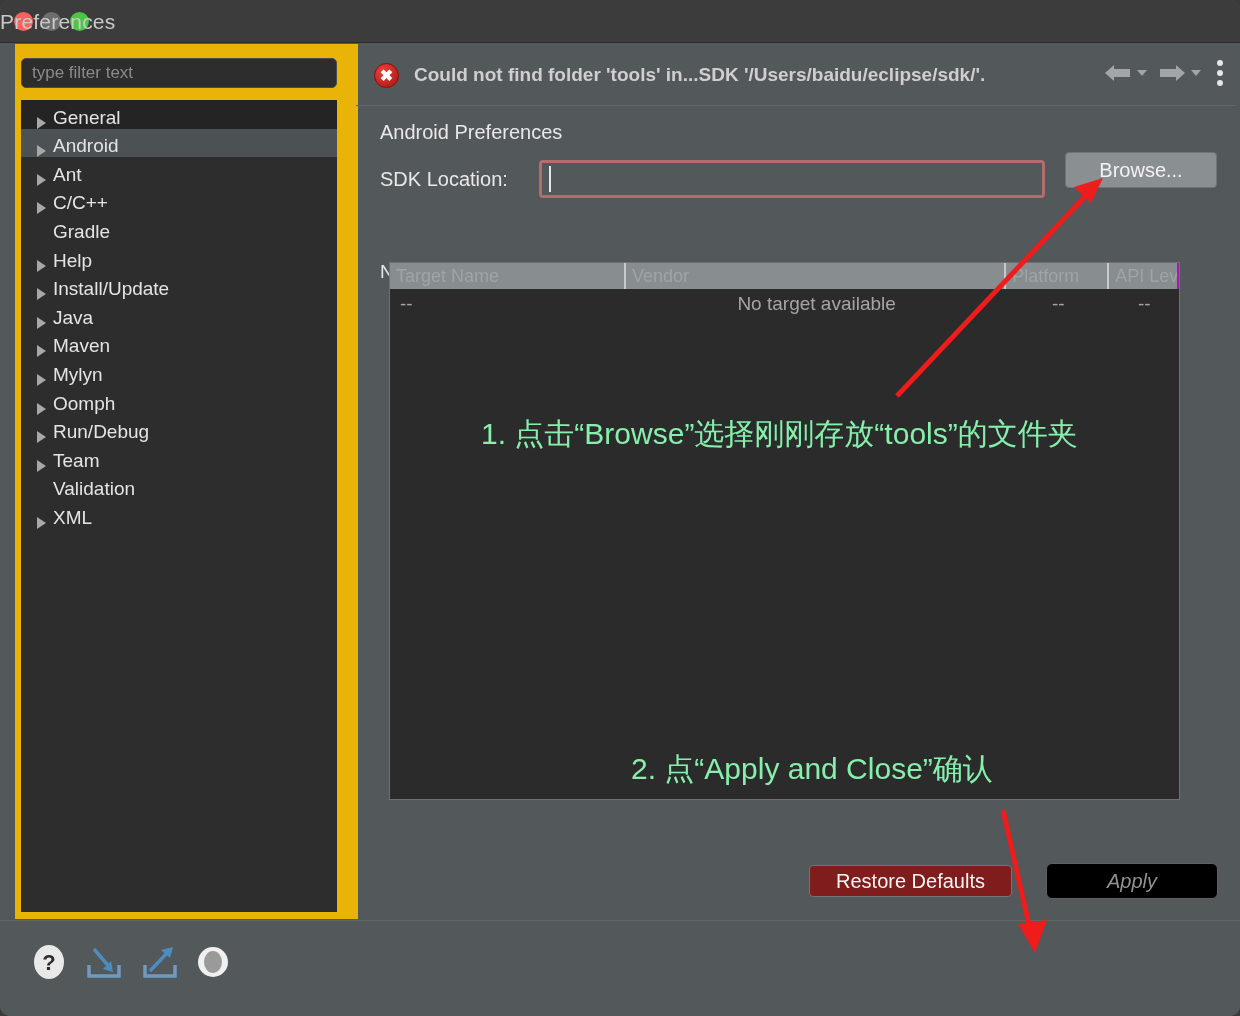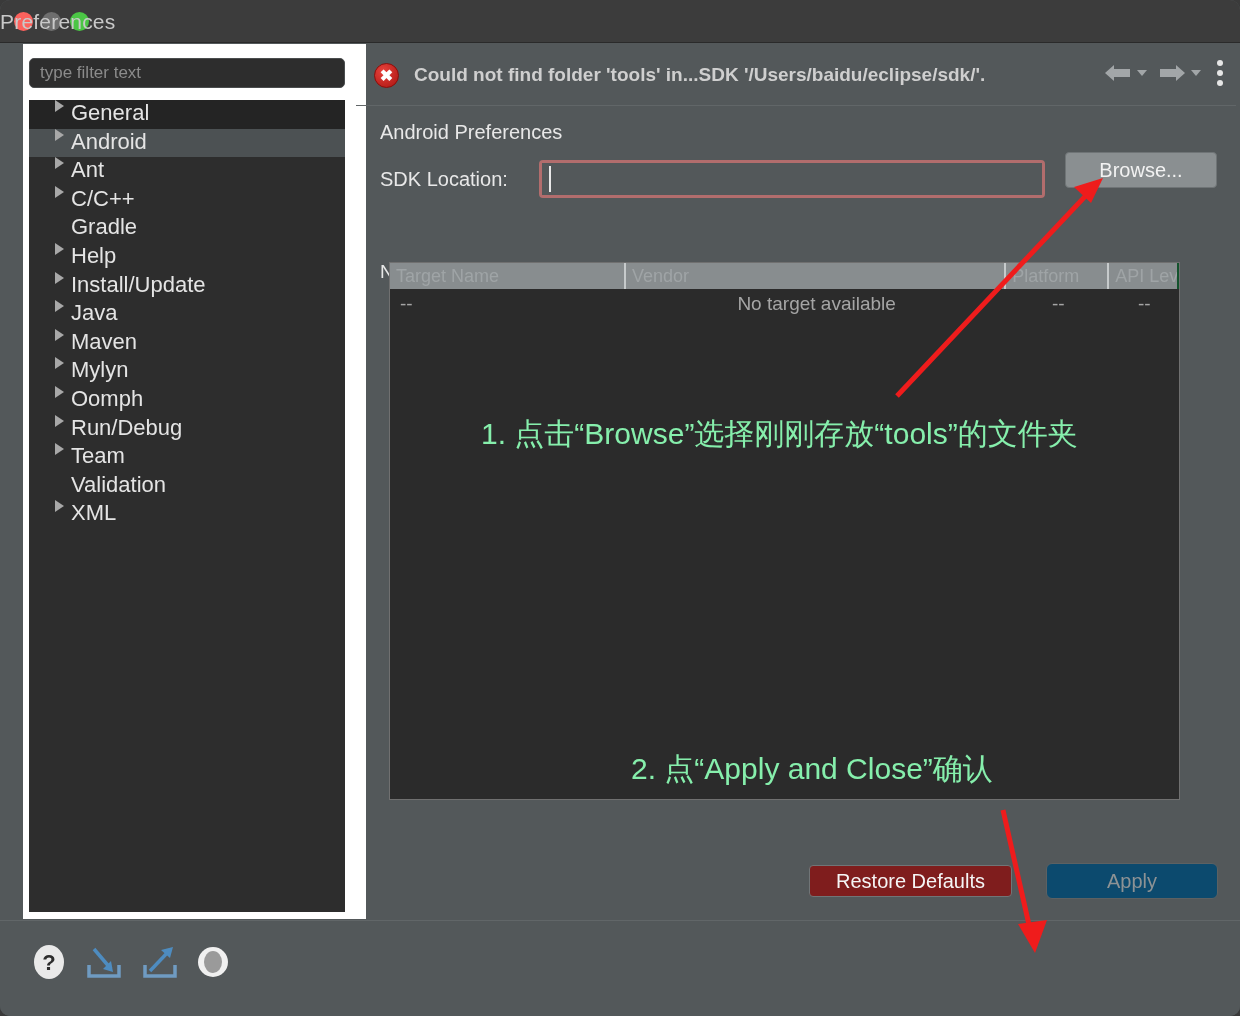--- a/index.html
+++ b/index.html
@@ -32,46 +32,46 @@
   .light.grey { background: #6e6e6e; }
   .light.green { background: #4bc645; }
   #window-title {
     position: absolute; left: 0; top: 10px; width: 1240px;
     text-align: left;
     color: #c9c9c9; font-size: 21px; letter-spacing: .2px;
   }
 
   
   #sidebar {
-    position: absolute; left: 23px; top: 44px;
+    position: absolute; left: 15px; top: 44px;
     width: 343px; height: 875px;
-    background: #ffffff;
+    background: #eab308;
   }
   #filter-input {
     position: absolute; left: 6px; top: 14px;
     width: 316px; height: 30px;
     background: #2d2d2d;
     border: 1px solid #4a4d4e; border-radius: 5px;
     color: #8b8b8b; font-size: 17px;
     padding: 0 10px;
     outline: none;
     font-family: "Liberation Sans", sans-serif;
   }
   #filter-input::placeholder { color: #8b8b8b; }
   #tree {
     position: absolute; left: 6px; top: 56px;
     width: 316px; height: 812px;
     background: #2d2d2d;
     overflow: hidden;
   }
   .tree-item {
-    display: flex; align-items: flex-start;
+    display: flex; align-items: flex-end;
     height: 28.6px;
-    padding-left: 26px;
-    color: #e4e4e4; font-size: 22px;
+    padding-left: 16px;
+    color: #e4e4e4; font-size: 19px;
     white-space: nowrap;
   }
   .tree-item.dark { background: #242424; }
   .tree-item.selected { background: #4c5153; }
   .tri {
     width: 0; height: 0;
     border-left: 9px solid #a8a8a8;
     border-top: 6px solid transparent;
     border-bottom: 6px solid transparent;
     margin-right: 7px;
@@ -171,21 +171,21 @@
     height: 26px;
     background: #888d8f;
   }
   .th {
     color: #9fa4a6; font-size: 18px;
     padding-left: 6px;
     display: flex; align-items: center;
     border-right: 2px solid #c6cacb;
     overflow: hidden; white-space: nowrap;
   }
-  .th:last-child { border-right: 2px solid #14532d; text-align: center; }
+  .th:last-child { border-right: 2px solid #a21caf; text-align: center; }
   .trow { display: flex; height: 30px; align-items: center; }
   .td { color: #a5a5a5; font-size: 19px; white-space: nowrap; overflow: hidden; }
   .td.center { justify-content: center; display: flex; }
 
   
   .annot {
     position: absolute;
     color: #86efac;
     font-size: 30px;
     white-space: nowrap;
@@ -201,23 +201,23 @@
     position: absolute; left: 453px; top: 821px;
     width: 203px; height: 32px;
     background: #7f1d1d; border: 1px solid #707577; border-radius: 4px;
     color: #f5f5f5; font-size: 20px;
     display: flex; align-items: center; justify-content: center;
     cursor: pointer;
   }
   #apply-btn {
     position: absolute; left: 690px; top: 819px;
     width: 172px; height: 36px;
-    background: #0c4a6e; border: 1px solid #5c6163; border-radius: 6px;
+    background: #000000; border: 1px solid #5c6163; border-radius: 6px;
     color: #8d9294; font-size: 20px;
-    display: flex; align-items: center; justify-content: center;
+    display: flex; align-items: center; justify-content: center; font-style: italic;
   }
 
   
   #footer {
     position: absolute; left: 0; top: 920px;
     width: 1240px; height: 96px;
     background: #53585a;
     border-top: 1px solid #616668;
   }
   #footer-icons { position: absolute; left: 30px; top: 22px; display: flex; align-items: center; gap: 16px; }

